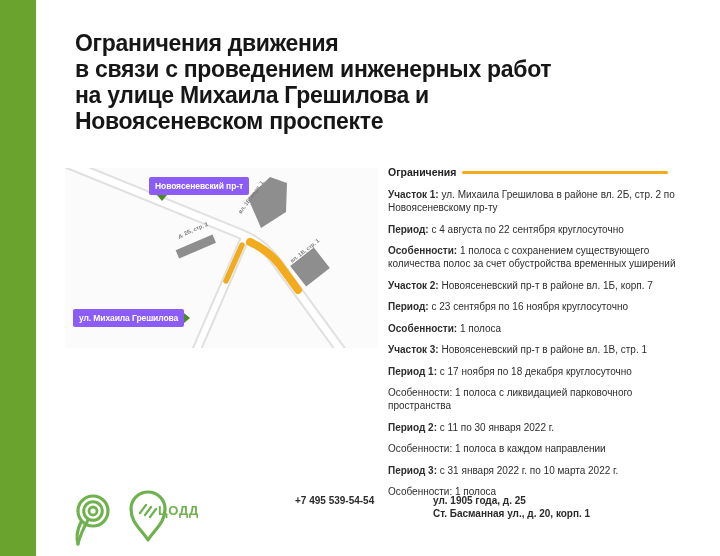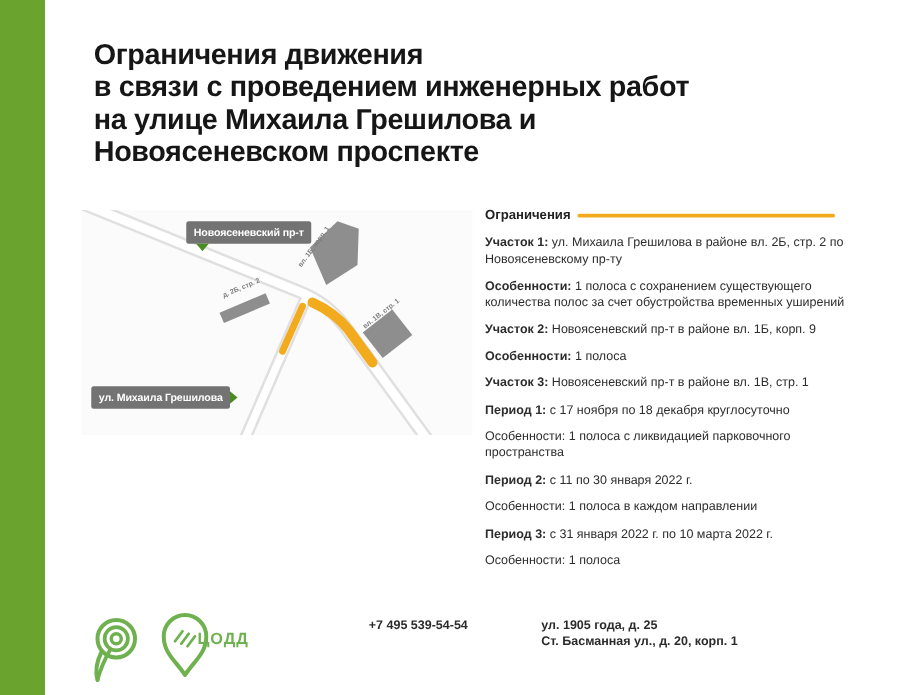--- a/index.html
+++ b/index.html
@@ -7,21 +7,21 @@
         font-family:"Liberation Sans", sans-serif;}
   .green-bar{position:absolute;left:0;top:0;width:36px;height:556px;background:#6aa42f;}
 
   
   .title{position:absolute;left:75px;top:30px;width:620px;font-size:23px;line-height:26px;
          font-weight:bold;color:#161616;letter-spacing:-0.3px;}
 
   
   .map{position:absolute;left:65px;top:168px;width:313px;height:180px;background:#fbfbfb;overflow:hidden;}
   .map svg{position:absolute;left:0;top:0;}
-  .street-label{position:absolute;background:#737373;color:#fff;font-size:8.5px;font-weight:bold;
+  .street-label{position:absolute;background:#8b5cf6;color:#fff;font-size:8.5px;font-weight:bold;
                 padding:4px 6px;border-radius:2px;letter-spacing:-0.1px;white-space:nowrap;}
   .street-label.top{left:84px;top:9px;}
   .street-label.bottom{left:8px;top:141px;}
   .pin-down{position:absolute;left:8px;bottom:-6px;width:0;height:0;
             border-left:5px solid transparent;border-right:5px solid transparent;border-top:6px solid #4a8c22;}
   .pin-right{position:absolute;right:-6px;top:50%;margin-top:-5px;width:0;height:0;
              border-top:5px solid transparent;border-bottom:5px solid transparent;border-left:6px solid #4a8c22;}
   .bld-label{font-size:5.5px;font-weight:bold;fill:#7d7d7d;}
 
   
@@ -89,26 +89,34 @@
     <div class="r-header">
       <span class="txt">Ограничения</span>
       <span class="line"></span>
     </div>
 
     <div class="r-item">
       <span class="lbl">Участок 1:</span>
       <span>ул. Михаила Грешилова в районе вл. 2Б, стр. 2 по Новоясеневскому пр-ту</span>
     </div>
     <div class="r-item">
+      <span class="lbl">Период:</span>
+      <span>с 4 августа по 22 сентября круглосуточно</span>
+    </div>
+    <div class="r-item">
       <span class="lbl">Особенности:</span>
       <span>1 полоса с сохранением существующего количества полос за счет обустройства временных уширений</span>
     </div>
     <div class="r-item">
       <span class="lbl">Участок 2:</span>
-      <span>Новоясеневский пр-т в районе вл. 1Б, корп. 9</span>
+      <span>Новоясеневский пр-т в районе вл. 1Б, корп. 7</span>
+    </div>
+    <div class="r-item">
+      <span class="lbl">Период:</span>
+      <span>с 23 сентября по 16 ноября круглосуточно</span>
     </div>
     <div class="r-item">
       <span class="lbl">Особенности:</span>
       <span>1 полоса</span>
     </div>
     <div class="r-item">
       <span class="lbl">Участок 3:</span>
       <span>Новоясеневский пр-т в районе вл. 1В, стр. 1</span>
     </div>
     <div class="r-item">

